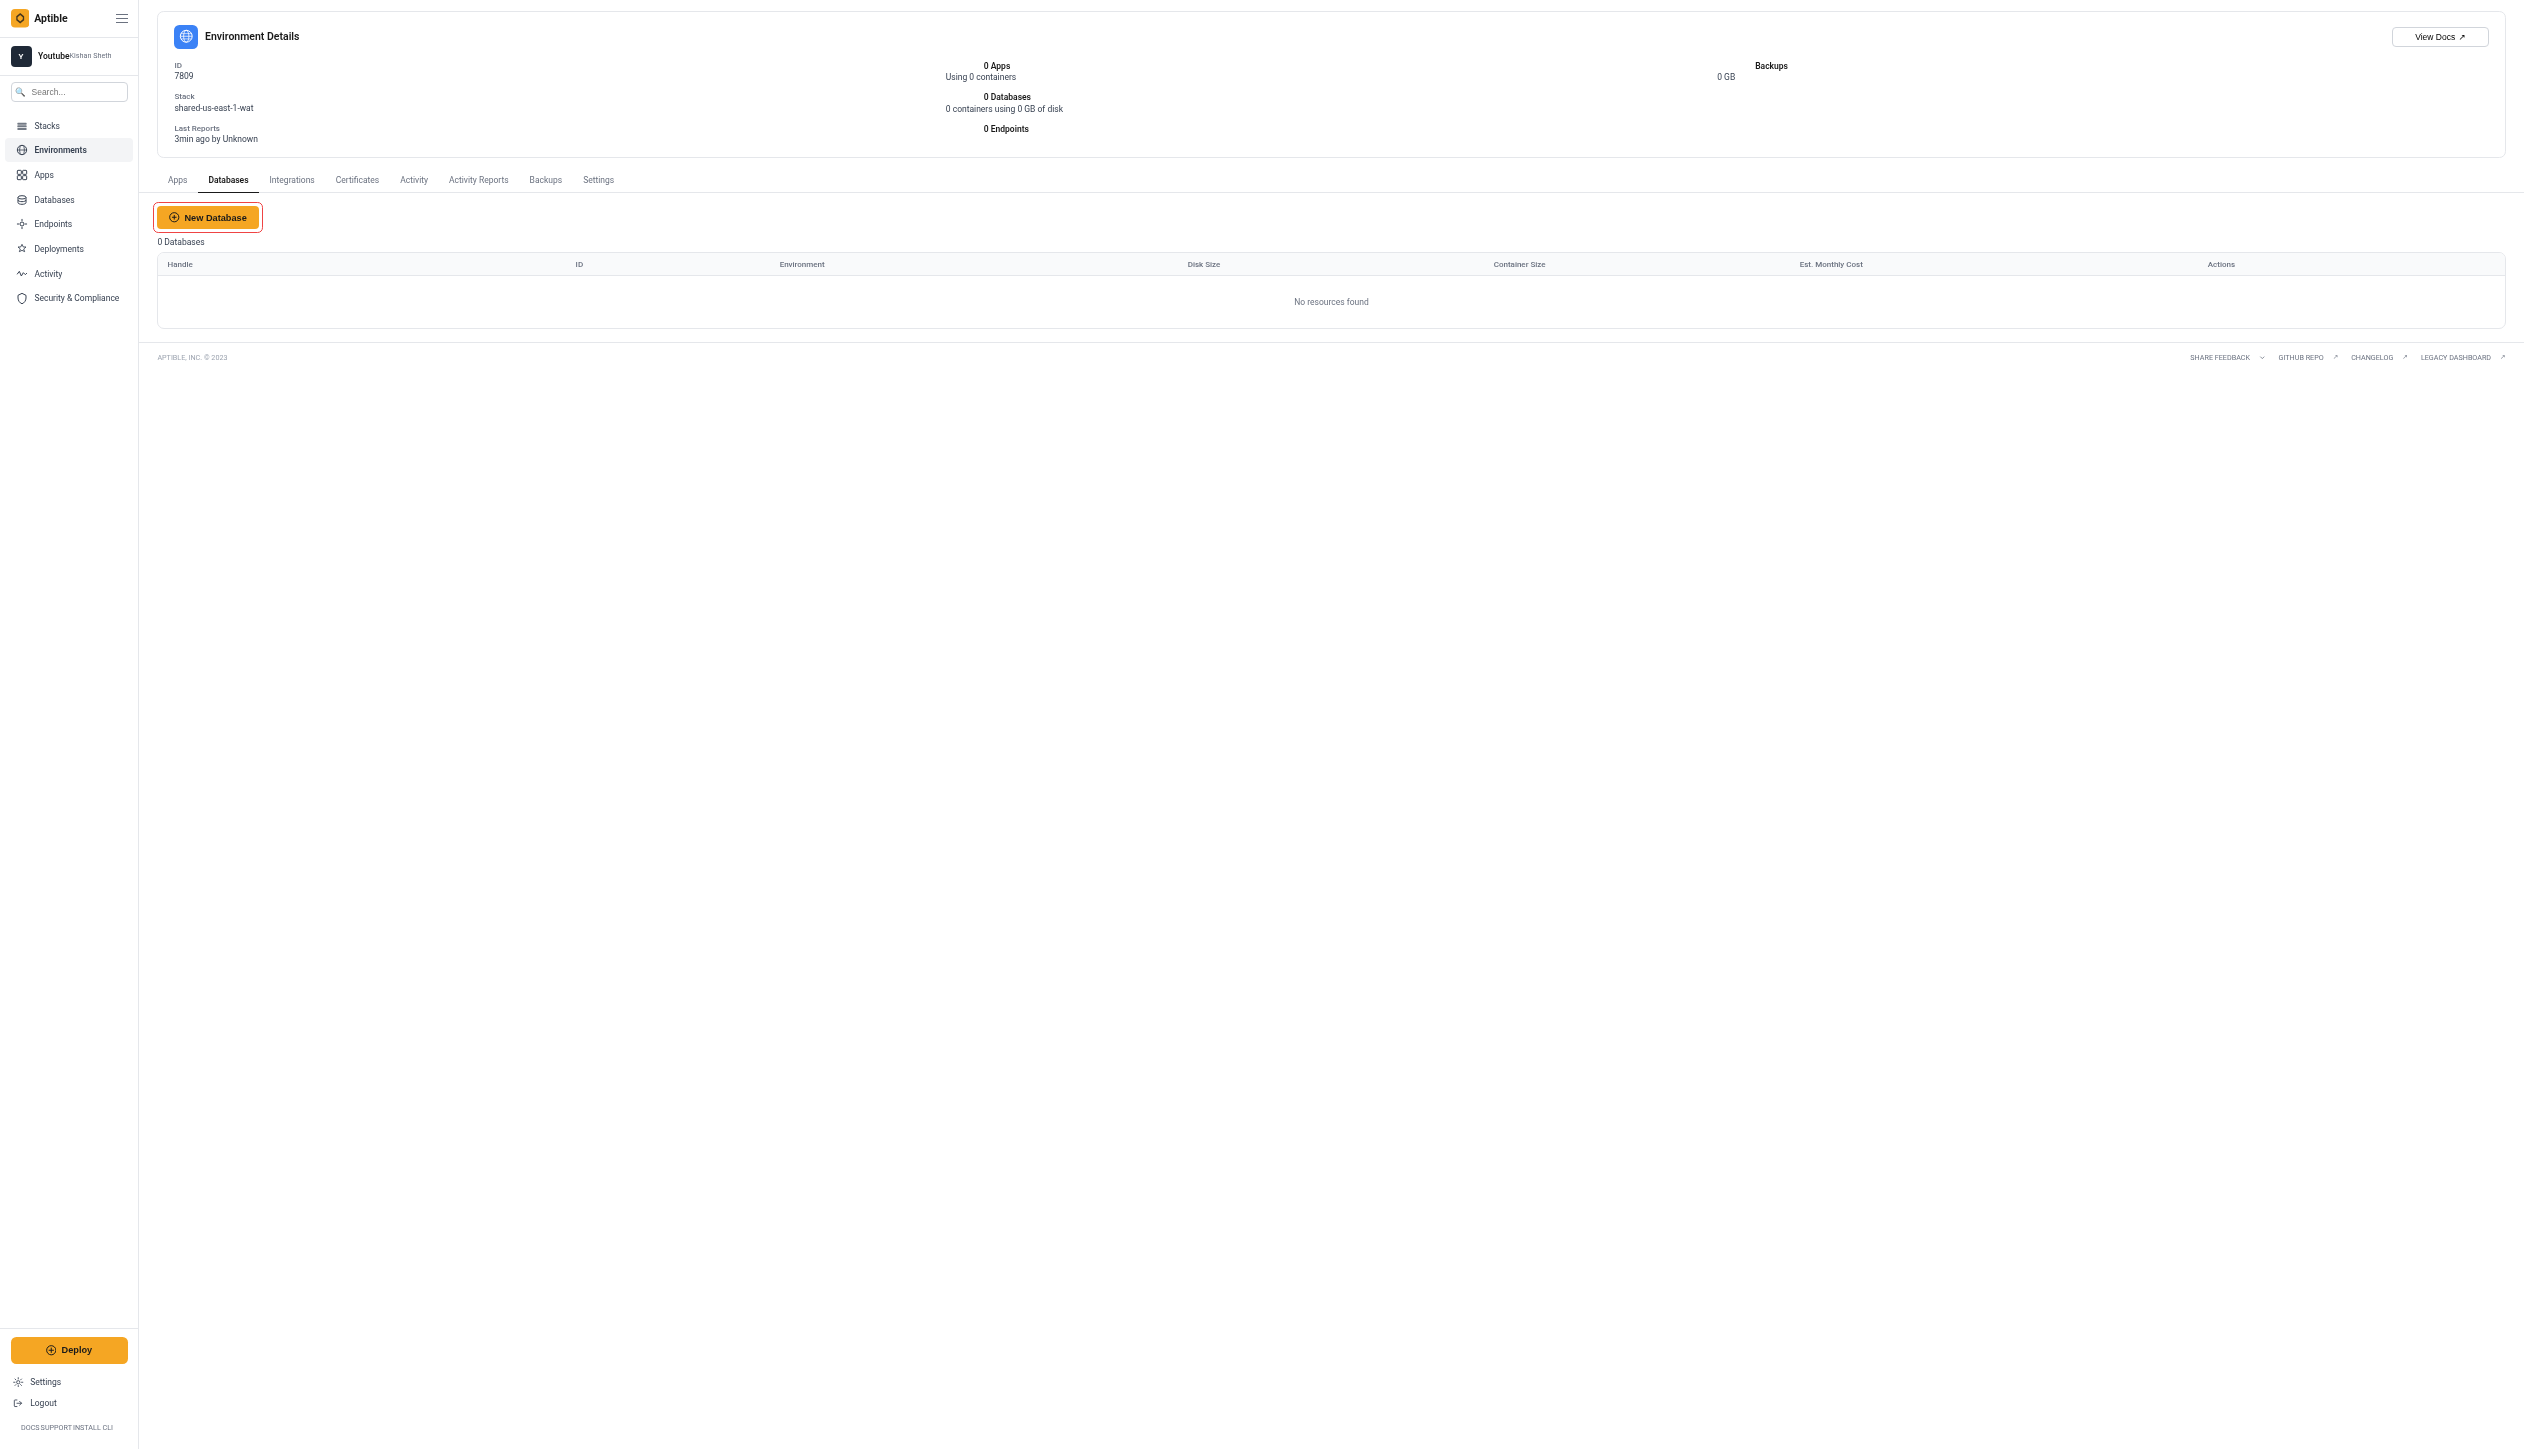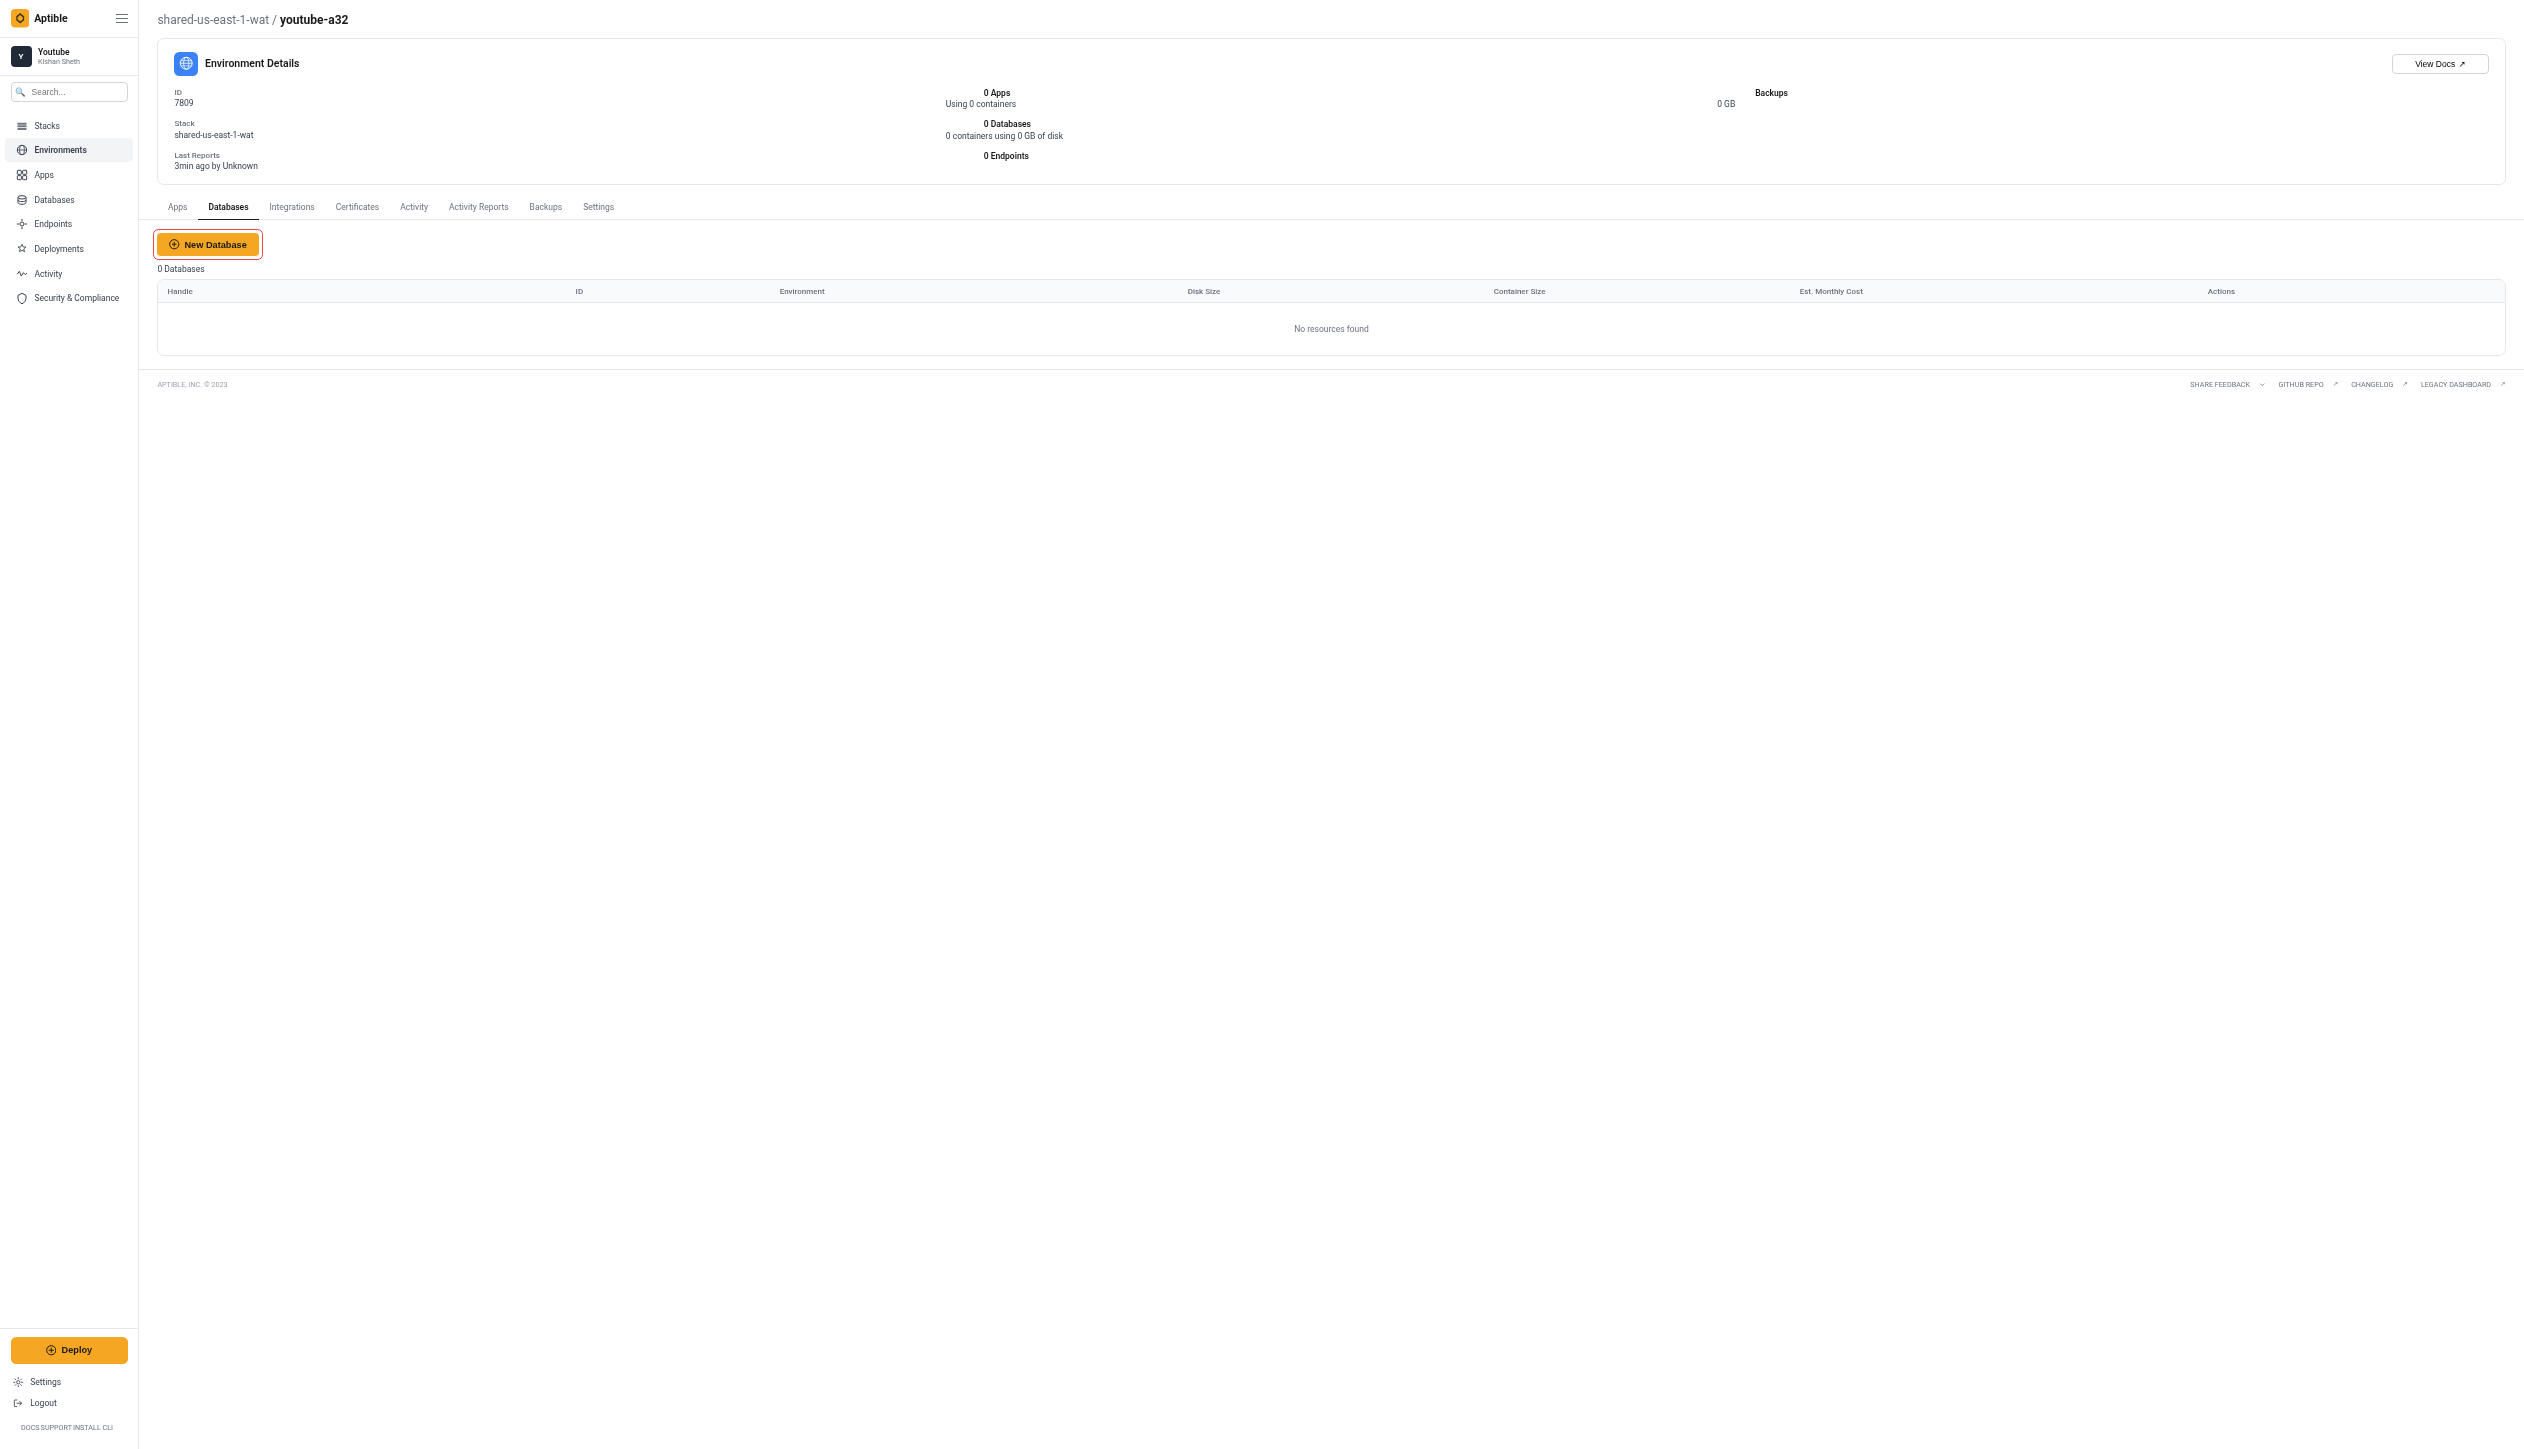--- a/index.html
+++ b/index.html
@@ -10,21 +10,21 @@
     
     .sidebar { width: 139px; background: #fff; border-right: 0.7px solid #e5e7eb; display: flex; flex-direction: column; height: 100vh; flex-shrink: 0; }
     .sidebar-header { display: flex; align-items: center; justify-content: space-between; padding: 9.2px 10.5px; border-bottom: 0.7px solid #e5e7eb; }
     .sidebar-logo { display: flex; align-items: center; gap: 5.3px; font-weight: 700; font-size: 10.5px; }
     .logo-icon { width: 18.4px; height: 18.4px; }
     .hamburger-icon { cursor: pointer; display: flex; flex-direction: column; gap: 2.6px; }
     .hamburger-icon span { display: block; width: 12px; height: 1.3px; background: #6b7280; }
     
     .org-selector { display: flex; align-items: center; gap: 6.6px; padding: 8px 10.5px; border-bottom: 0.7px solid #e5e7eb; cursor: pointer; }
     .org-avatar { width: 21px; height: 21px; background: #1f2937; border-radius: 4px; display: flex; align-items: center; justify-content: center; color: #fff; font-size: 8px; font-weight: 600; }
-    .org-info { display: flex; flex-direction: column; }
+    .org-info { display: flex; flex-direction: row; }
     .org-name { font-size: 8.5px; font-weight: 600; }
     .org-sub { font-size: 7.2px; color: #6b7280; }
     
     .search-box { padding: 6.6px 10.5px; }
     .search-box input { width: 100%; border: 0.7px solid #d1d5db; border-radius: 4px; padding: 4px 6.6px 4px 20px; font-size: 8.5px; color: #6b7280; outline: none; background: #fff; }
     .search-wrapper { position: relative; }
     .search-icon-wrapper { position: absolute; left: 5.3px; top: 50%; transform: translateY(-50%); color: #9ca3af; font-size: 8.5px; }
     
     .sidebar-nav { flex: 1; padding: 4px 0; overflow-y: auto; }
     .nav-item { display: flex; align-items: center; gap: 6.6px; padding: 6px 10.5px; cursor: pointer; border-radius: 4px; margin: 0.7px 5.3px; font-size: 8.5px; color: #374151; }
@@ -236,27 +236,20 @@
       </div>
       <div class="sidebar-footer">
         <a class="footer-link">DOCS</a>
         <a class="footer-link">SUPPORT</a>
         <a class="footer-link">INSTALL CLI</a>
       </div>
     </div>
   </nav>
 
   <div class="main-content">
-    <div class="page-header">
-      <div class="breadcrumb">
-        <span>shared-us-east-1-wat</span>
-        <span> / </span>
-        <strong>youtube-a32</strong>
-      </div>
-    </div>
 
     <div class="env-card">
       <div class="env-card-header">
         <div class="env-globe">
           <svg width="14.5" height="14.5" viewBox="0 0 22 22" fill="none">
             <circle cx="11" cy="11" r="9" stroke="white" stroke-width="1.5" fill="none"></circle>
             <ellipse cx="11" cy="11" rx="4" ry="9" stroke="white" stroke-width="1.2" fill="none"></ellipse>
             <line x1="2" y1="11" x2="20" y2="11" stroke="white" stroke-width="1.2"></line>
             <line x1="3" y1="7" x2="19" y2="7" stroke="white" stroke-width="1"></line>
             <line x1="3" y1="15" x2="19" y2="15" stroke="white" stroke-width="1"></line>

